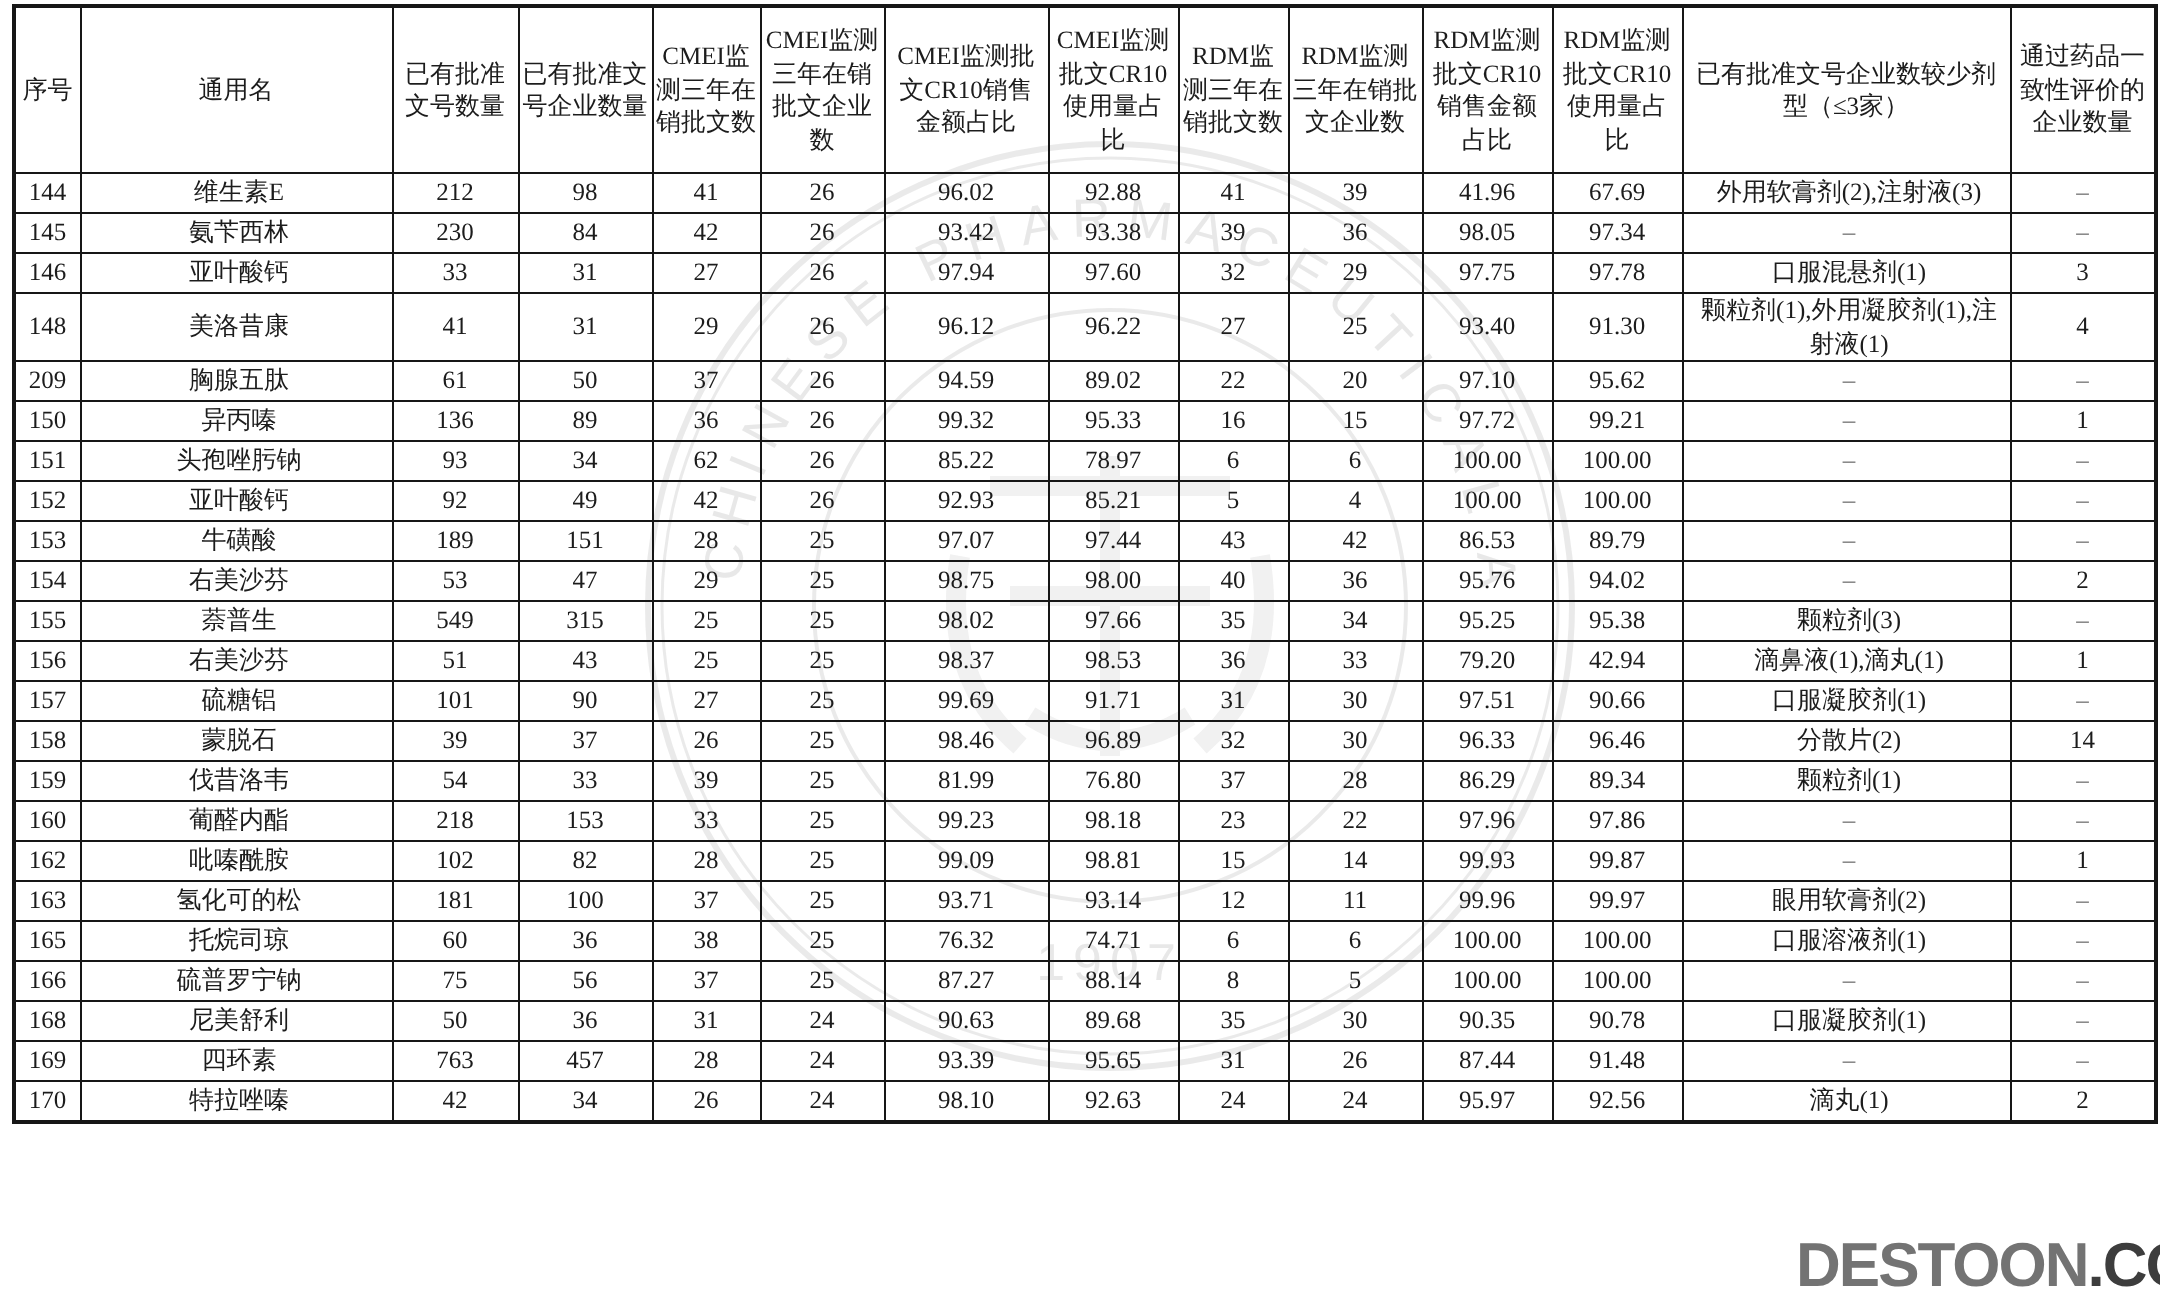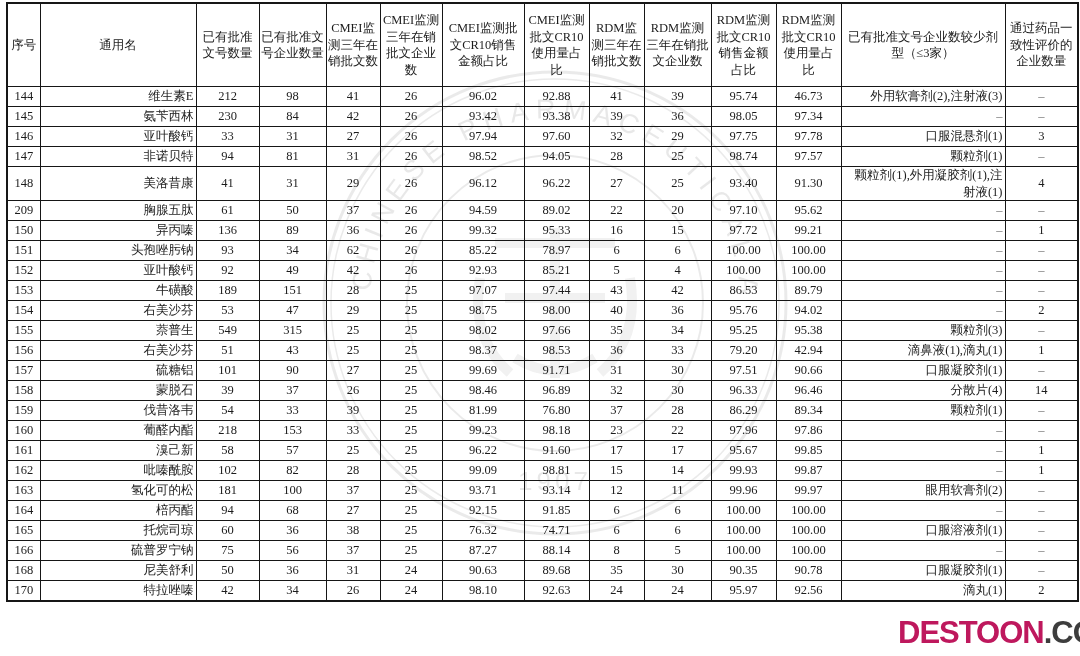--- a/index.html
+++ b/index.html
@@ -17,21 +17,21 @@
   }
   .drug-table th,.drug-table td{
     border:1px solid #161616;
     font-size:12.5px;color:#1c1c1c;
     text-align:center;vertical-align:middle;
     padding:0 2px;line-height:1.32;overflow:hidden;
     font-weight:normal;
   }
   .drug-table th{height:78px;padding:2px 1px;}
   .drug-table td{height:19px;}
-  .drug-table td.left{text-align:right;padding-left:5px;margin-top:13px;}
+  .drug-table td.left{text-align:center;padding-left:5px;margin-top:13px;}
   .drug-table td.dash{color:#6f6f6f;}
   
   .site-mark{
     position:absolute;left:898px;top:615px;pointer-events:none;
     font-family:"Liberation Sans","DejaVu Sans",sans-serif;
     font-weight:bold;font-size:31px;letter-spacing:-1px;white-space:nowrap;
     text-shadow:-2px -2px 0 #fff,2px -2px 0 #fff,-2px 2px 0 #fff,2px 2px 0 #fff,
                  0 -2px 0 #fff,0 2px 0 #fff,-2px 0 0 #fff,2px 0 0 #fff;
   }
 </style>
@@ -100,22 +100,22 @@
           <td>144</td>
           <td class="left">维生素E</td>
           <td>212</td>
           <td>98</td>
           <td>41</td>
           <td>26</td>
           <td>96.02</td>
           <td>92.88</td>
           <td>41</td>
           <td>39</td>
-          <td>95.74</td>
-          <td>46.73</td>
+          <td>41.96</td>
+          <td>67.69</td>
           <td class="left">外用软膏剂(2),注射液(3)</td>
           <td class="dash">–</td>
         </tr>
         <tr>
           <td>145</td>
           <td class="left">氨苄西林</td>
           <td>230</td>
           <td>84</td>
           <td>42</td>
           <td>26</td>
@@ -138,36 +138,20 @@
           <td>97.94</td>
           <td>97.60</td>
           <td>32</td>
           <td>29</td>
           <td>97.75</td>
           <td>97.78</td>
           <td class="left">口服混悬剂(1)</td>
           <td>3</td>
         </tr>
         <tr>
-          <td>147</td>
-          <td class="left">非诺贝特</td>
-          <td>94</td>
-          <td>81</td>
-          <td>31</td>
-          <td>26</td>
-          <td>98.52</td>
-          <td>94.05</td>
-          <td>28</td>
-          <td>25</td>
-          <td>98.74</td>
-          <td>97.57</td>
-          <td class="left">颗粒剂(1)</td>
-          <td class="dash">–</td>
-        </tr>
-        <tr>
           <td>148</td>
           <td class="left">美洛昔康</td>
           <td>41</td>
           <td>31</td>
           <td>29</td>
           <td>26</td>
           <td>96.12</td>
           <td>96.22</td>
           <td>27</td>
           <td>25</td>
@@ -326,21 +310,21 @@
           <td>39</td>
           <td>37</td>
           <td>26</td>
           <td>25</td>
           <td>98.46</td>
           <td>96.89</td>
           <td>32</td>
           <td>30</td>
           <td>96.33</td>
           <td>96.46</td>
-          <td class="left">分散片(4)</td>
+          <td class="left">分散片(2)</td>
           <td>14</td>
         </tr>
         <tr>
           <td>159</td>
           <td class="left">伐昔洛韦</td>
           <td>54</td>
           <td>33</td>
           <td>39</td>
           <td>25</td>
           <td>81.99</td>
@@ -362,36 +346,20 @@
           <td>99.23</td>
           <td>98.18</td>
           <td>23</td>
           <td>22</td>
           <td>97.96</td>
           <td>97.86</td>
           <td class="left dash">–</td>
           <td class="dash">–</td>
         </tr>
         <tr>
-          <td>161</td>
-          <td class="left">溴己新</td>
-          <td>58</td>
-          <td>57</td>
-          <td>25</td>
-          <td>25</td>
-          <td>96.22</td>
-          <td>91.60</td>
-          <td>17</td>
-          <td>17</td>
-          <td>95.67</td>
-          <td>99.85</td>
-          <td class="left dash">–</td>
-          <td>1</td>
-        </tr>
-        <tr>
           <td>162</td>
           <td class="left">吡嗪酰胺</td>
           <td>102</td>
           <td>82</td>
           <td>28</td>
           <td>25</td>
           <td>99.09</td>
           <td>98.81</td>
           <td>15</td>
           <td>14</td>
@@ -407,36 +375,20 @@
           <td>100</td>
           <td>37</td>
           <td>25</td>
           <td>93.71</td>
           <td>93.14</td>
           <td>12</td>
           <td>11</td>
           <td>99.96</td>
           <td>99.97</td>
           <td class="left">眼用软膏剂(2)</td>
-          <td class="dash">–</td>
-        </tr>
-        <tr>
-          <td>164</td>
-          <td class="left">棓丙酯</td>
-          <td>94</td>
-          <td>68</td>
-          <td>27</td>
-          <td>25</td>
-          <td>92.15</td>
-          <td>91.85</td>
-          <td>6</td>
-          <td>6</td>
-          <td>100.00</td>
-          <td>100.00</td>
-          <td class="left dash">–</td>
           <td class="dash">–</td>
         </tr>
         <tr>
           <td>165</td>
           <td class="left">托烷司琼</td>
           <td>60</td>
           <td>36</td>
           <td>38</td>
           <td>25</td>
           <td>76.32</td>
@@ -474,35 +426,51 @@
           <td>90.63</td>
           <td>89.68</td>
           <td>35</td>
           <td>30</td>
           <td>90.35</td>
           <td>90.78</td>
           <td class="left">口服凝胶剂(1)</td>
           <td class="dash">–</td>
         </tr>
         <tr>
+          <td>169</td>
+          <td class="left">四环素</td>
+          <td>763</td>
+          <td>457</td>
+          <td>28</td>
+          <td>24</td>
+          <td>93.39</td>
+          <td>95.65</td>
+          <td>31</td>
+          <td>26</td>
+          <td>87.44</td>
+          <td>91.48</td>
+          <td class="left dash">–</td>
+          <td class="dash">–</td>
+        </tr>
+        <tr>
           <td>170</td>
           <td class="left">特拉唑嗪</td>
           <td>42</td>
           <td>34</td>
           <td>26</td>
           <td>24</td>
           <td>98.10</td>
           <td>92.63</td>
           <td>24</td>
           <td>24</td>
           <td>95.97</td>
           <td>92.56</td>
           <td class="left">滴丸(1)</td>
           <td>2</td>
         </tr>
       </tbody>
   </table>
 
   <div class="site-mark">
-    <span style="color:#be185d;">DESTOON</span><span style="color:#3d3d3d;">.COM</span>
+    <span style="color:#737373;">DESTOON</span><span style="color:#3d3d3d;">.COM</span>
   </div>
 
 </div>
 
 </body></html>

